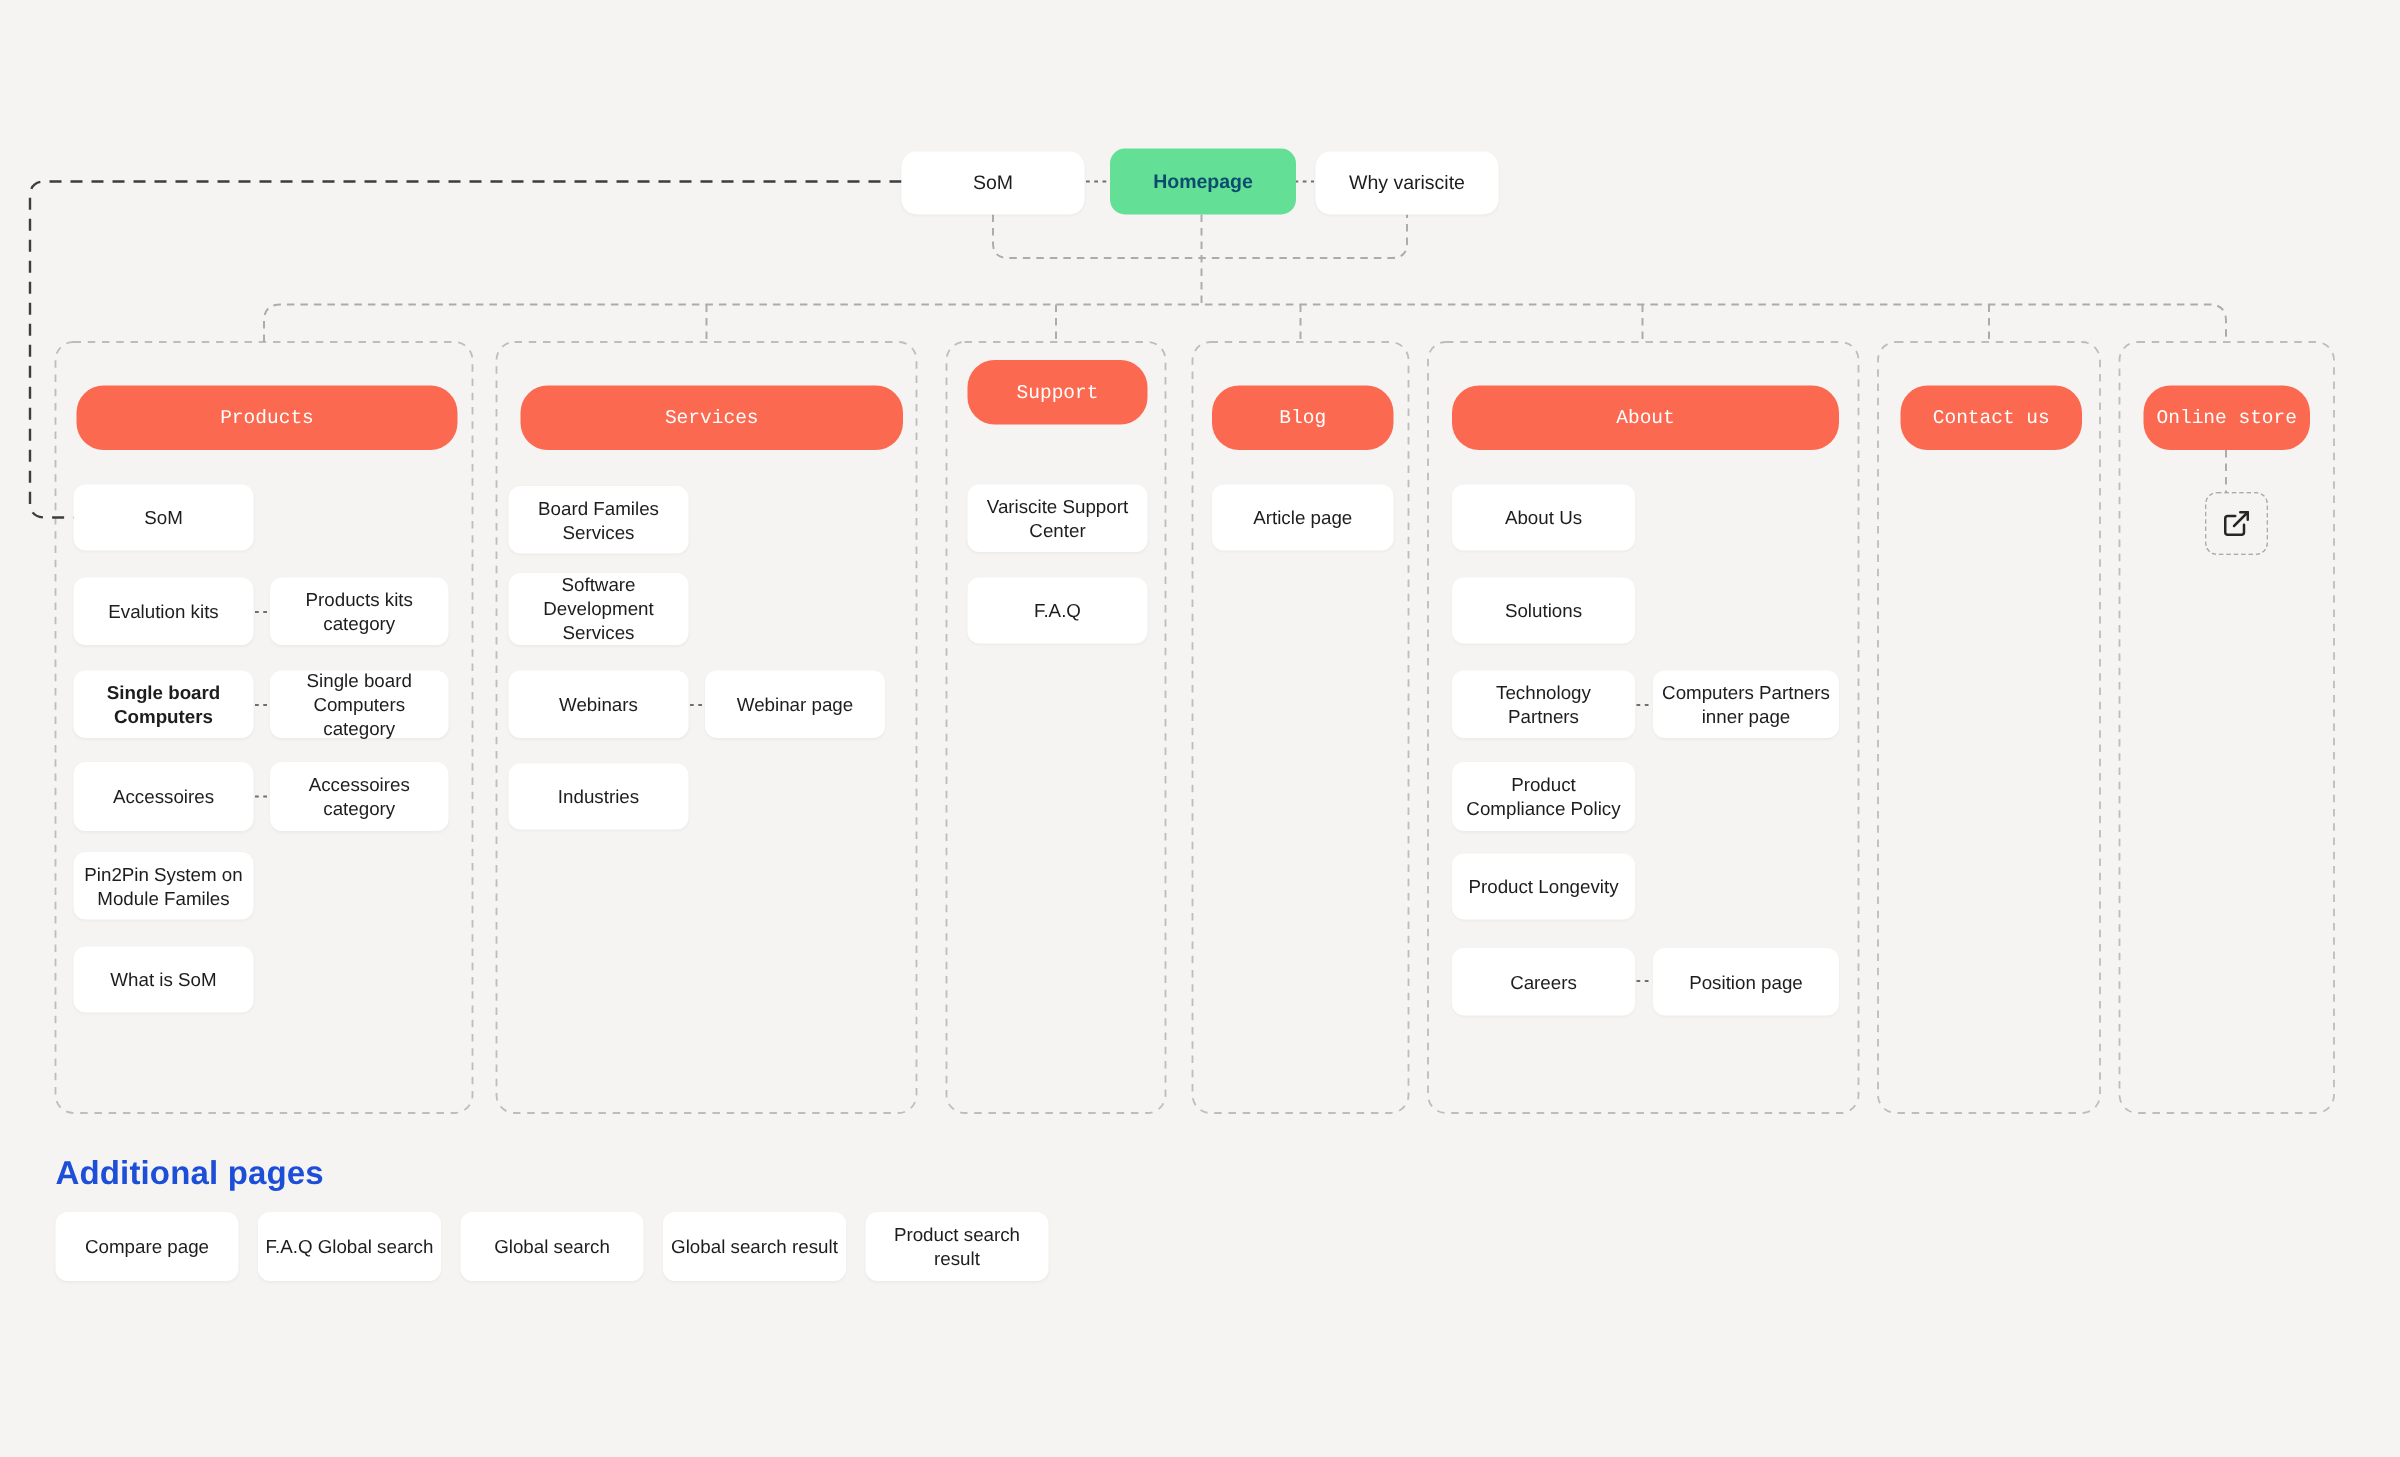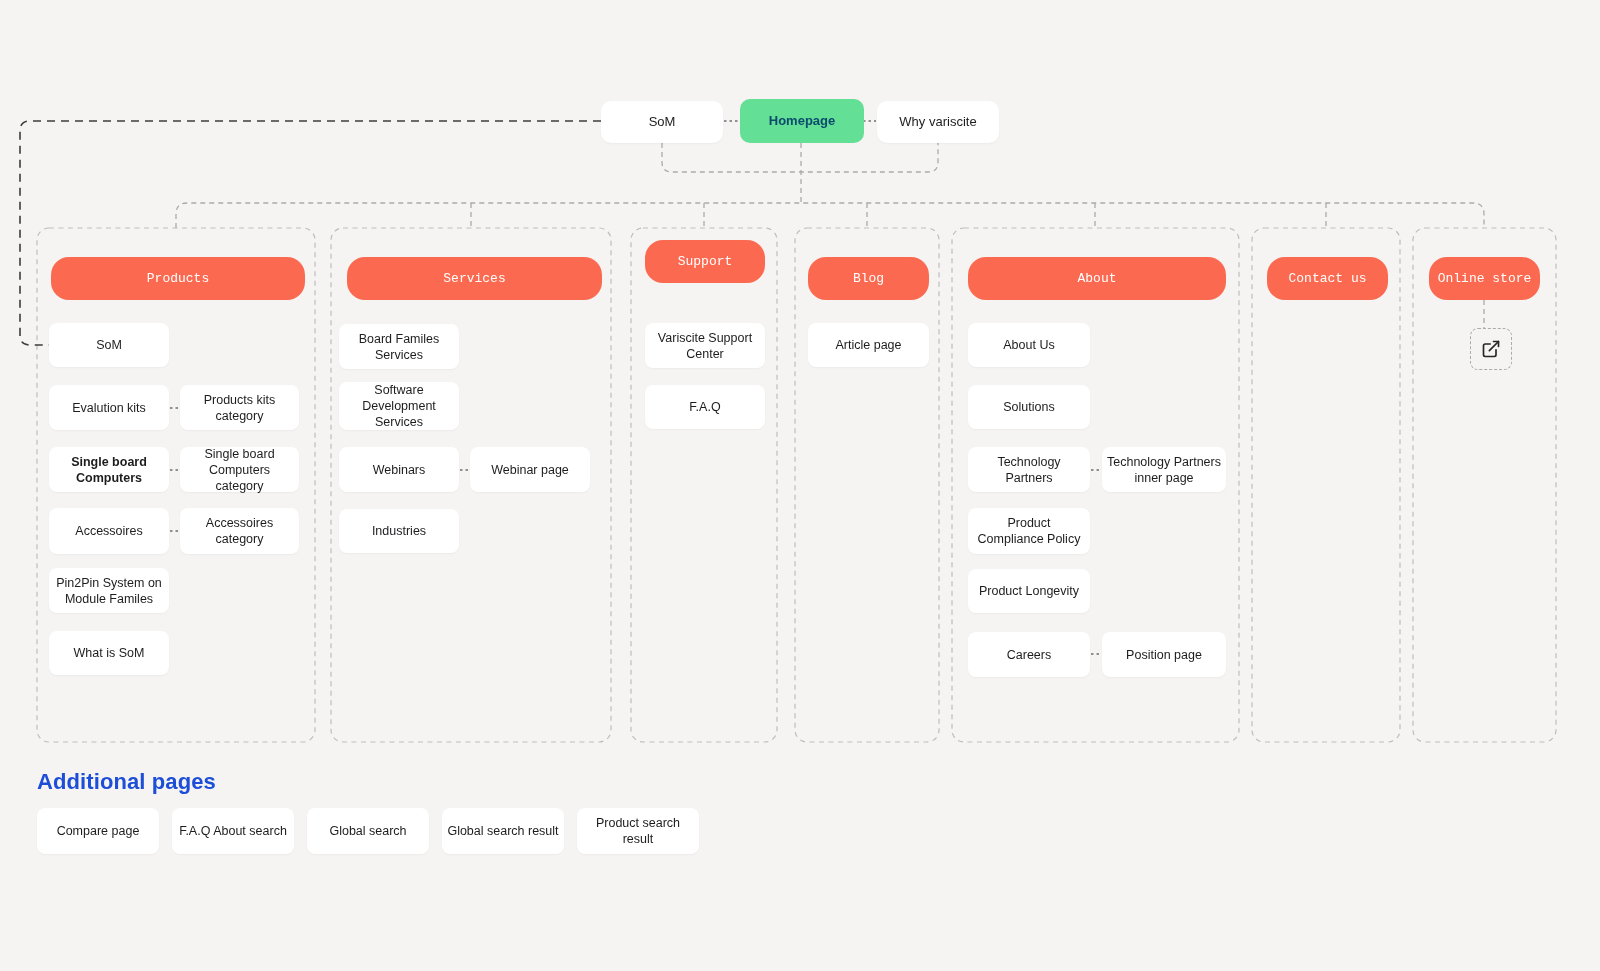--- a/index.html
+++ b/index.html
@@ -92,34 +92,34 @@
   <div class="node" style="left:339px;top:509px;width:120px;height:44px;">Industries</div>
 
   <div class="node" style="left:645px;top:323px;width:120px;height:45px;">Variscite Support Center</div>
   <div class="node" style="left:645px;top:385px;width:120px;height:44px;">F.A.Q</div>
 
   <div class="node" style="left:808px;top:323px;width:121px;height:44px;">Article page</div>
 
   <div class="node" style="left:968px;top:323px;width:122px;height:44px;">About Us</div>
   <div class="node" style="left:968px;top:385px;width:122px;height:44px;">Solutions</div>
   <div class="node" style="left:968px;top:447px;width:122px;height:45px;">Technology Partners</div>
-  <div class="node" style="left:1102px;top:447px;width:124px;height:45px;">Technology Partners inner page</div>
+  <div class="node" style="left:1102px;top:447px;width:124px;height:45px;">Computers Partners inner page</div>
   <div class="node" style="left:968px;top:508px;width:122px;height:46px;">Product Compliance Policy</div>
   <div class="node" style="left:968px;top:569px;width:122px;height:44px;">Product Longevity</div>
   <div class="node" style="left:968px;top:632px;width:122px;height:45px;">Careers</div>
   <div class="node" style="left:1102px;top:632px;width:124px;height:45px;">Position page</div>
 
   <div class="icon-box" style="left:1470px;top:328px;width:42px;height:42px;">
     <svg viewBox="0 0 24 24" width="20" height="20" fill="none" stroke="#262626" stroke-width="2" stroke-linecap="round" stroke-linejoin="round">
       <path d="M18 13v6a2 2 0 0 1-2 2H5a2 2 0 0 1-2-2V8a2 2 0 0 1 2-2h6"></path>
       <polyline points="15 3 21 3 21 9"></polyline>
       <line x1="10" y1="14" x2="21" y2="3"></line>
     </svg>
   </div>
 
   <div class="section-title" style="left:37px;top:769px;">Additional pages</div>
   <div class="node" style="left:37px;top:808px;width:122px;height:46px;">Compare page</div>
-  <div class="node" style="left:172px;top:808px;width:122px;height:46px;">F.A.Q About search</div>
+  <div class="node" style="left:172px;top:808px;width:122px;height:46px;">F.A.Q Global search</div>
   <div class="node" style="left:307px;top:808px;width:122px;height:46px;">Global search</div>
   <div class="node" style="left:442px;top:808px;width:122px;height:46px;">Global search result</div>
   <div class="node" style="left:577px;top:808px;width:122px;height:46px;">Product search result</div>
 
 </div>
 
 </body></html>

